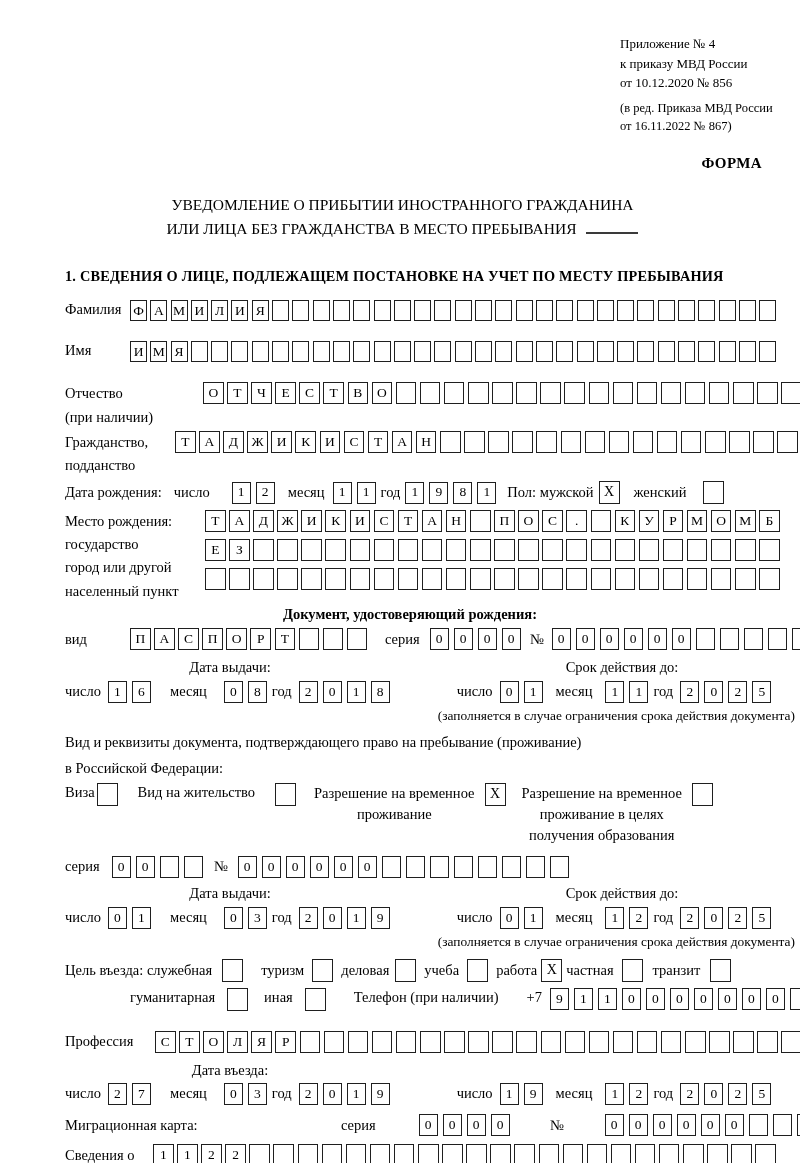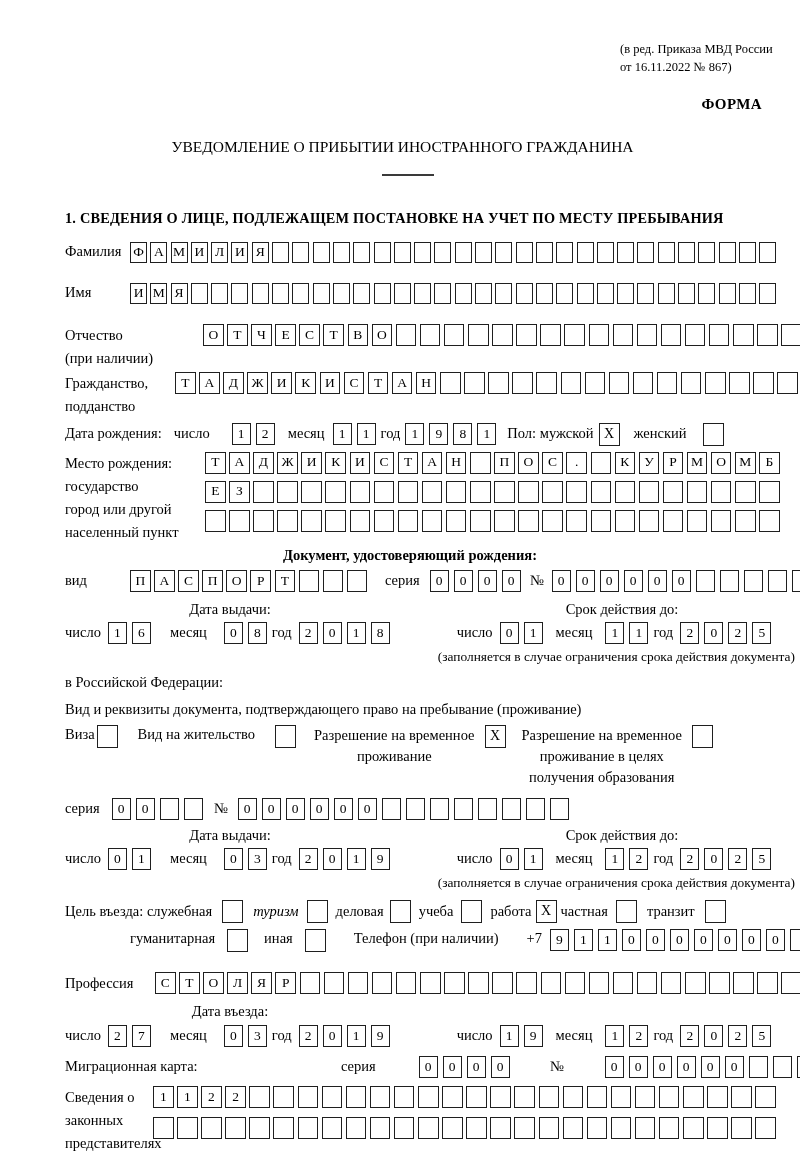--- a/index.html
+++ b/index.html
@@ -39,31 +39,36 @@
   .note-right{text-align:right;font-size:13.4px;margin-top:4px;padding-right:0;}
   .opt-label{margin-right:8px;}
   .opt{display:flex;align-items:flex-start;}
   .opt-multi{text-align:center;line-height:1.45;}
 </style>
 </head>
 <body>
 
 <div class="page">
 
+  <div class="appendix">
+    <div>Приложение № 4</div>
+    <div>к приказу МВД России</div>
+    <div>от 10.12.2020 № 856</div>
+  </div>
   <div class="edition">
     <div>(в ред. Приказа МВД России</div>
     <div>от 16.11.2022 № 867)</div>
   </div>
 
   <div class="form-word">ФОРМА</div>
 
   <div class="title">
     <div>УВЕДОМЛЕНИЕ О ПРИБЫТИИ ИНОСТРАННОГО ГРАЖДАНИНА</div>
     <div>
-      <span class="title-underline"></span>
+      <span>ИЛИ ЛИЦА БЕЗ ГРАЖДАНСТВА В МЕСТО ПРЕБЫВАНИЯ</span><span class="title-underline"></span>
     </div>
   </div>
 
   <div class="sec-heading">1. СВЕДЕНИЯ О ЛИЦЕ, ПОДЛЕЖАЩЕМ ПОСТАНОВКЕ НА УЧЕТ ПО МЕСТУ ПРЕБЫВАНИЯ</div>
 
   <div class="row" style="margin-top:14px;">
     <span class="lbl w65">Фамилия</span>
     <span class="cells">
         <span class="cell">Ф</span>
         <span class="cell">А</span>
@@ -398,22 +403,22 @@
       <span class="cells date">
           <span class="cell">2</span>
           <span class="cell">0</span>
           <span class="cell">2</span>
           <span class="cell">5</span>
         </span>
     </span>
   </div>
   <div class="note-right">(заполняется в случае ограничения срока действия документа)</div>
 
+  <div style="margin-top:8px;">Вид и реквизиты документа, подтверждающего право на пребывание (проживание)</div>
   <div style="margin-top:6px;">в Российской Федерации:</div>
-  <div style="margin-top:8px;">Вид и реквизиты документа, подтверждающего право на пребывание (проживание)</div>
 
   <div class="row" style="margin-top:5px;">
     <span class="opt">
       <span class="opt-label" style="margin-right:2px;">Виза</span>
       <span class="checkbox"></span>
     </span>
     <span class="opt" style="margin-left:20px;">
       <span class="opt-label">Вид на жительство</span>
       <span class="checkbox" style="margin-left:12px;"></span>
     </span>
@@ -503,21 +508,21 @@
           <span class="cell">2</span>
           <span class="cell">5</span>
         </span>
     </span>
   </div>
   <div class="note-right">(заполняется в случае ограничения срока действия документа)</div>
 
   <div class="row" style="margin-top:8px;align-items:center;">
     <span class="lbl">Цель въезда: служебная</span>
     <span class="checkbox" style="margin-left:10px;"></span>
-    <span class="lbl" style="margin-left:10px;font-style:italic;">туризм</span>
+    <span class="lbl" style="margin-left:18px;">туризм</span>
     <span class="checkbox" style="margin-left:8px;"></span>
     <span class="lbl" style="margin-left:8px;">деловая</span>
     <span class="checkbox" style="margin-left:6px;"></span>
     <span class="lbl" style="margin-left:8px;">учеба</span>
     <span class="checkbox" style="margin-left:8px;"></span>
     <span class="lbl" style="margin-left:8px;">работа</span>
     <span class="checkbox" style="margin-left:4px;">X</span>
     <span class="lbl" style="margin-left:4px;">частная</span>
     <span class="checkbox" style="margin-left:8px;"></span>
     <span class="lbl" style="margin-left:10px;">транзит</span>

